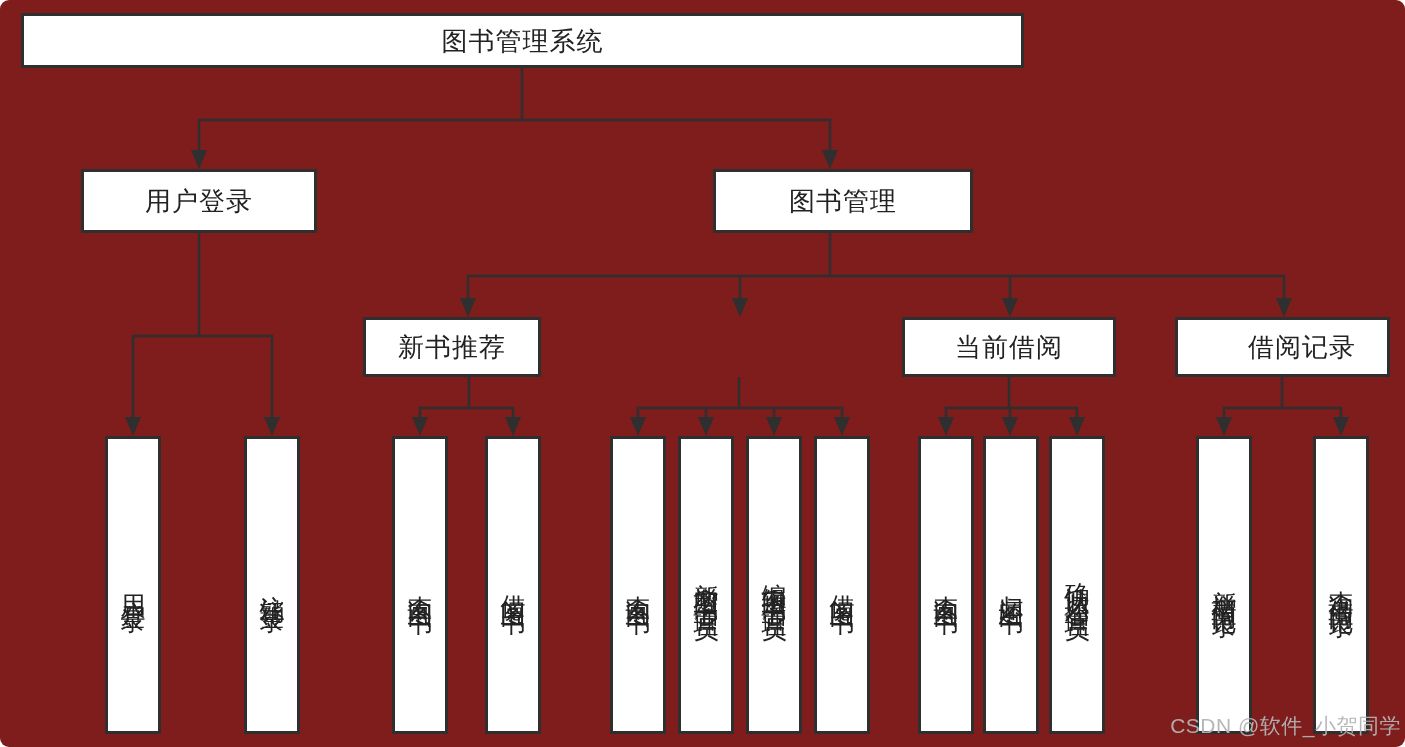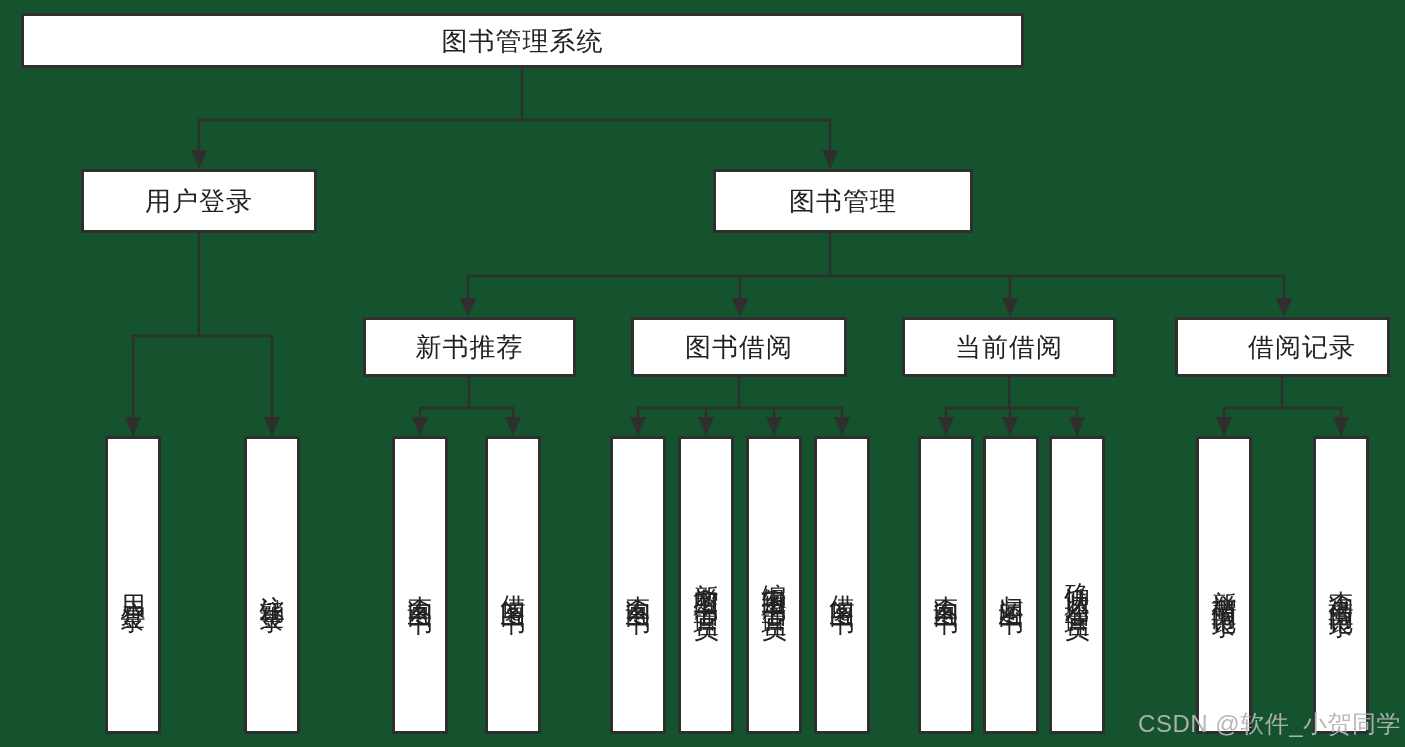--- a/index.html
+++ b/index.html
@@ -6,22 +6,23 @@
     --line:#2f2f2f;
     --text:#222222;
     --watermark:#b4b4b4;
   }
   html,body{margin:0;padding:0;background:#ffffff;}
   body{font-family:"Liberation Sans","DejaVu Sans",sans-serif;}
   .canvas{
     position:relative;
     width:1405px;
     height:747px;
-    background:#14532d;
+    background:#7f1d1d;
     overflow:hidden;
+    border-radius:9px;
   }
   .connector{position:absolute;left:0;top:0;width:1405px;height:747px;}
   .connector line,.connector polyline{stroke:var(--line);stroke-width:2.5;fill:none;}
   .connector polygon{fill:var(--line);stroke:none;}
   .box{
     position:absolute;
     box-sizing:border-box;
     border:3px solid var(--line);
     background:#ffffff;
     display:flex;
@@ -37,21 +38,21 @@
     writing-mode:vertical-rl;
     text-orientation:mixed;
     font-size:25px;
     letter-spacing:5px;
     line-height:1;
   }
   .watermark{
     position:absolute;
     right:4px;
     bottom:7px;
-    font-size:24px;
+    font-size:21px;
     letter-spacing:0.5px;
     color:var(--watermark);
     opacity:0.95;
     white-space:nowrap;
   }
 </style>
 </head>
 <body>
 
 <div class="canvas">
@@ -102,22 +103,21 @@
     <polyline points="1224,420 1224,408 1341,408 1341,420"></polyline>
     <polygon points="1224,436 1216,417 1232,417"></polygon>
     <polygon points="1341,436 1333,417 1349,417"></polygon>
   </svg>
 
   <div class="box" style="left:21px;top:13px;width:1003px;height:55px;">图书管理系统</div>
 
   <div class="box" style="left:81px;top:169px;width:236px;height:64px;">用户登录</div>
   <div class="box" style="left:713px;top:169px;width:260px;height:64px;">图书管理</div>
 
-  <div class="box" style="left:363px;top:317px;width:213px;height:60px;">新书推荐</div>
-  <div class="box" style="left:631px;top:317px;width:216px;height:60px;">图书借阅</div>
+  <div class="box" style="left:363px;top:317px;width:178px;height:60px;">新书推荐</div>
   <div class="box" style="left:902px;top:317px;width:214px;height:60px;">当前借阅</div>
   <div class="box" style="left:1175px;top:317px;width:215px;height:60px;padding-left:39px;">借阅记录</div>
 
   <div class="box vbox" style="left:105px;top:436px;width:56px;height:298px;">用户登录</div>
   <div class="box vbox" style="left:244px;top:436px;width:56px;height:298px;">注销登录</div>
 
   <div class="box vbox" style="left:392px;top:436px;width:56px;height:298px;">查询图书</div>
   <div class="box vbox" style="left:485px;top:436px;width:56px;height:298px;">借阅图书</div>
 
   <div class="box vbox" style="left:610px;top:436px;width:56px;height:298px;">查询图书</div>

